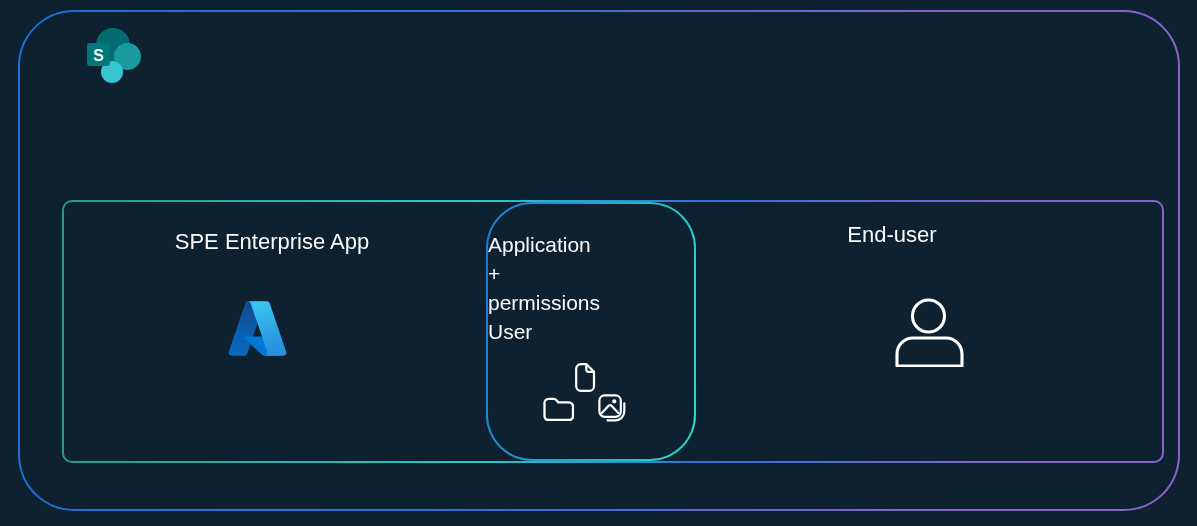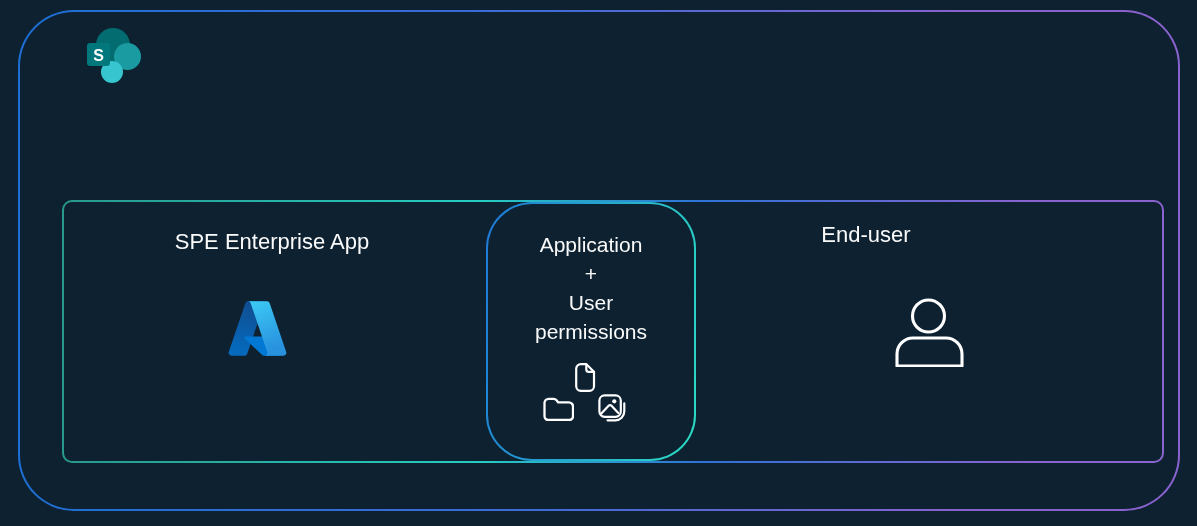--- a/index.html
+++ b/index.html
@@ -24,26 +24,26 @@
     left:422px;top:0px;width:206px;height:255px;border-radius:46px;
     background:linear-gradient(#0d2130,#0d2130) padding-box,
                linear-gradient(100deg,#1e78d7 0%,#2bdcc3 100%) border-box;
   }
   .tenant-header{position:absolute;left:65px;top:14px;height:60px;display:flex;align-items:center;gap:11px;}
   .tenant-header .sp-icon{width:60px;height:58px;display:block;}
   .tenant-title{font-size:22px;letter-spacing:.2px;}
 
   .section-label{position:absolute;transform:translate(-50%,-50%);font-size:22px;white-space:nowrap;}
   .spe-label{left:208px;top:40px;}
-  .enduser-label{left:802px;top:33px;}
+  .enduser-label{left:828px;top:33px;}
 
   .azure-logo{position:absolute;left:162px;top:93px;width:63px;height:67px;}
   .person-icon{position:absolute;left:830px;top:95px;width:71px;height:70px;}
 
-  .perm-text{position:absolute;left:0;top:26px;width:100%;text-align:center;
+  .perm-text{position:absolute;left:0;top:26px;width:100%;text-align:left;
              font-size:21px;line-height:29px;}
   .perm-icon{position:absolute;}
   .doc-icon{left:86px;top:159px;width:22px;height:29px;}
   .folder-icon{left:55px;top:192px;width:31px;height:25px;}
   .image-icon{left:110px;top:190px;width:28px;height:28px;}
 </style>
 </head>
 <body>
 
 <div class="canvas">
@@ -77,22 +77,22 @@
         </defs>
         <path fill="url(#azg1)" d="M33.34 6.54h26.04l-27.03 80.1a4.15 4.15 0 0 1-3.94 2.81H8.15a4.14 4.14 0 0 1-3.93-5.47L29.4 9.38a4.15 4.15 0 0 1 3.94-2.84z"></path>
         <path fill="#0078d4" d="M71.17 60.26H29.88a1.91 1.91 0 0 0-1.3 3.31l26.53 24.76a4.17 4.17 0 0 0 2.85 1.12h23.38z"></path>
         <path fill="url(#azg3)" d="M66.6 9.36a4.14 4.14 0 0 0-3.93-2.82H33.65a4.15 4.15 0 0 1 3.93 2.82l25.16 74.55a4.15 4.15 0 0 1-3.93 5.47h29.02a4.15 4.15 0 0 0 3.93-5.47z"></path>
       </svg>
 
       <div class="gbox perm-box">
         <div class="perm-text">
           <div>Application</div>
           <div>+</div>
+          <div>permissions</div>
           <div>User</div>
-          <div>permissions</div>
         </div>
 
         <svg class="perm-icon doc-icon" viewBox="0 0 22 29" aria-hidden="true">
           <g fill="none" stroke="#ffffff" stroke-width="2.2" stroke-linejoin="round" stroke-linecap="round">
             <path d="M2.2 5.8 A4.6 4.6 0 0 1 6.8 1.2 h5.6 L20 8.8 v14.4 a4.6 4.6 0 0 1 -4.6 4.6 H6.8 a4.6 4.6 0 0 1 -4.6 -4.6 Z"></path>
             <path d="M12.3 1.4 v5 a2.4 2.4 0 0 0 2.4 2.4 h5"></path>
           </g>
         </svg>
 
         <svg class="perm-icon folder-icon" viewBox="0 0 31 25" aria-hidden="true">

